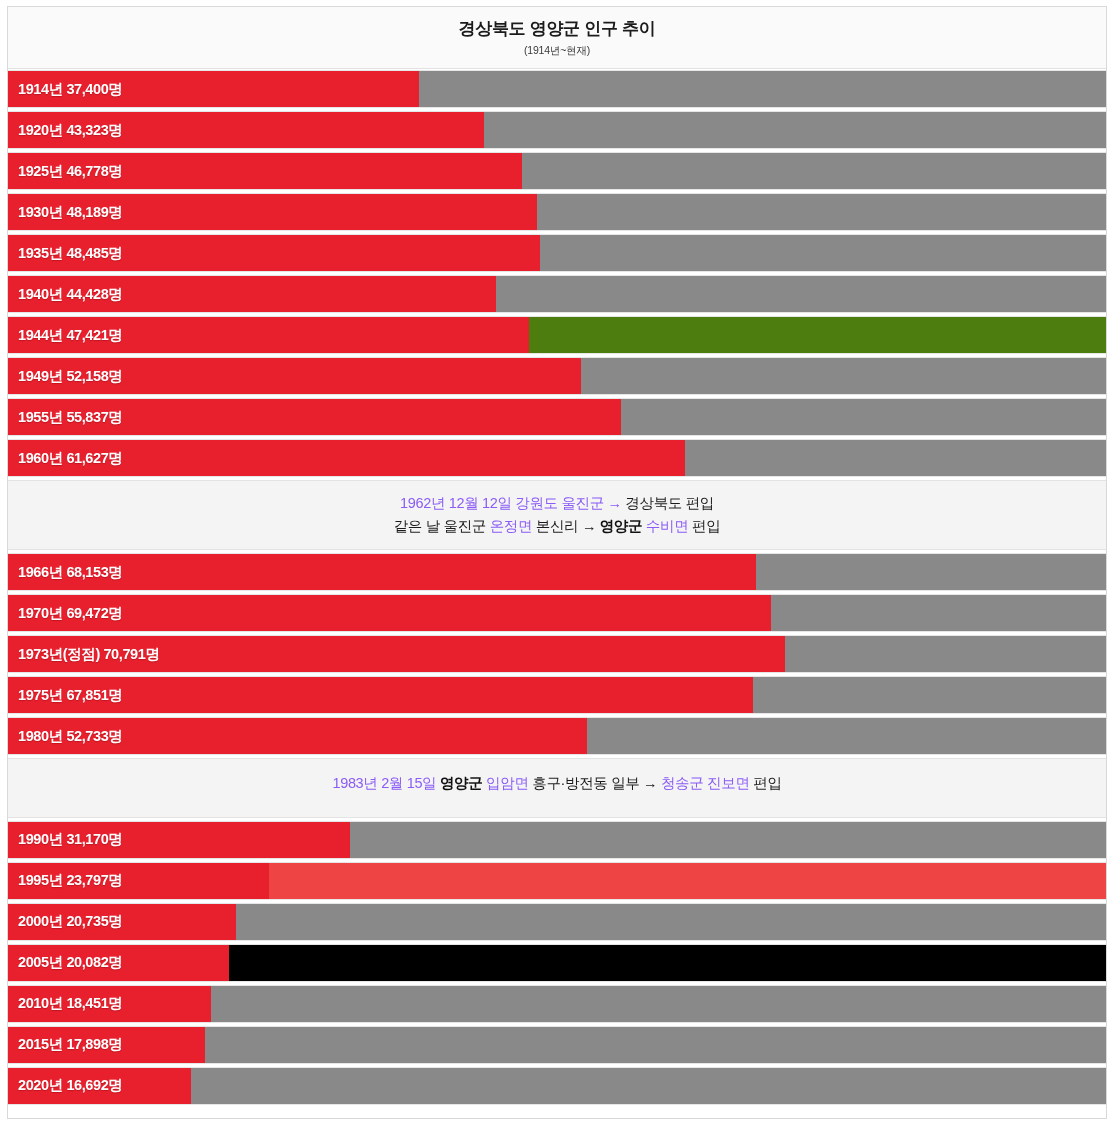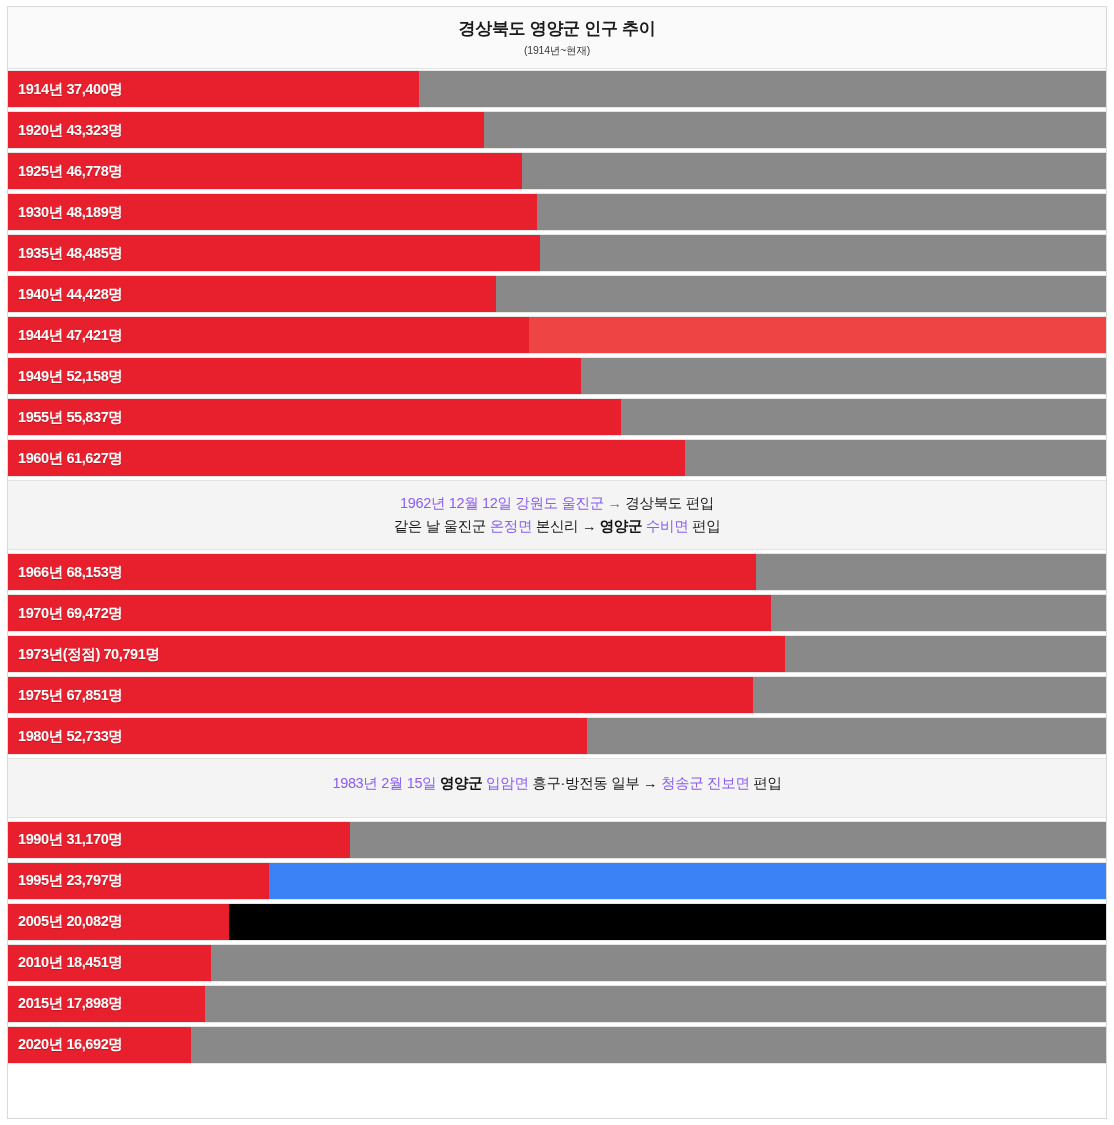--- a/index.html
+++ b/index.html
@@ -158,21 +158,21 @@
           <div class="bar-label">1930년 48,189명</div>
         </div>
         <div class="bar-row" style="background-color: rgb(137, 137, 137);">
           <div class="bar-fill" style="width: 48.485%; background: rgb(232, 32, 46);"></div>
           <div class="bar-label">1935년 48,485명</div>
         </div>
         <div class="bar-row" style="background-color: rgb(137, 137, 137);">
           <div class="bar-fill" style="width: 44.428%; background: rgb(232, 32, 46);"></div>
           <div class="bar-label">1940년 44,428명</div>
         </div>
-        <div class="bar-row" style="background-color: #ef4444;">
+        <div class="bar-row" style="background-color: #4d7c0f;">
           <div class="bar-fill" style="width: 47.421%; background: rgb(232, 32, 46);"></div>
           <div class="bar-label">1944년 47,421명</div>
         </div>
         <div class="bar-row" style="background-color: rgb(137, 137, 137);">
           <div class="bar-fill" style="width: 52.158%; background: rgb(232, 32, 46);"></div>
           <div class="bar-label">1949년 52,158명</div>
         </div>
         <div class="bar-row" style="background-color: rgb(137, 137, 137);">
           <div class="bar-fill" style="width: 55.837%; background: rgb(232, 32, 46);"></div>
           <div class="bar-label">1955년 55,837명</div>
@@ -213,23 +213,27 @@
 
       <div class="annotation single">
         <div class="anno-line"><span class="blue">1983년 2월 15일 </span><span class="darkb">영양군</span><span class="blue"> 입암면</span><span class="dark"> 흥구·방전동 일부 → </span><span class="blue">청송군 진보면</span><span class="dark"> 편입</span></div>
       </div>
 
       <div>
         <div class="bar-row" style="background-color: rgb(137, 137, 137);">
           <div class="bar-fill" style="width: 31.17%; background: rgb(232, 32, 46);"></div>
           <div class="bar-label">1990년 31,170명</div>
         </div>
-        <div class="bar-row" style="background-color: #3b82f6;">
+        <div class="bar-row" style="background-color: #ef4444;">
           <div class="bar-fill" style="width: 23.797%; background: rgb(232, 32, 46);"></div>
           <div class="bar-label">1995년 23,797명</div>
+        </div>
+        <div class="bar-row" style="background-color: rgb(137, 137, 137);">
+          <div class="bar-fill" style="width: 20.735%; background: rgb(232, 32, 46);"></div>
+          <div class="bar-label">2000년 20,735명</div>
         </div>
         <div class="bar-row" style="background-color: #000000;">
           <div class="bar-fill" style="width: 20.082%; background: rgb(232, 32, 46);"></div>
           <div class="bar-label">2005년 20,082명</div>
         </div>
         <div class="bar-row" style="background-color: rgb(137, 137, 137);">
           <div class="bar-fill" style="width: 18.451%; background: rgb(232, 32, 46);"></div>
           <div class="bar-label">2010년 18,451명</div>
         </div>
         <div class="bar-row" style="background-color: rgb(137, 137, 137);">

